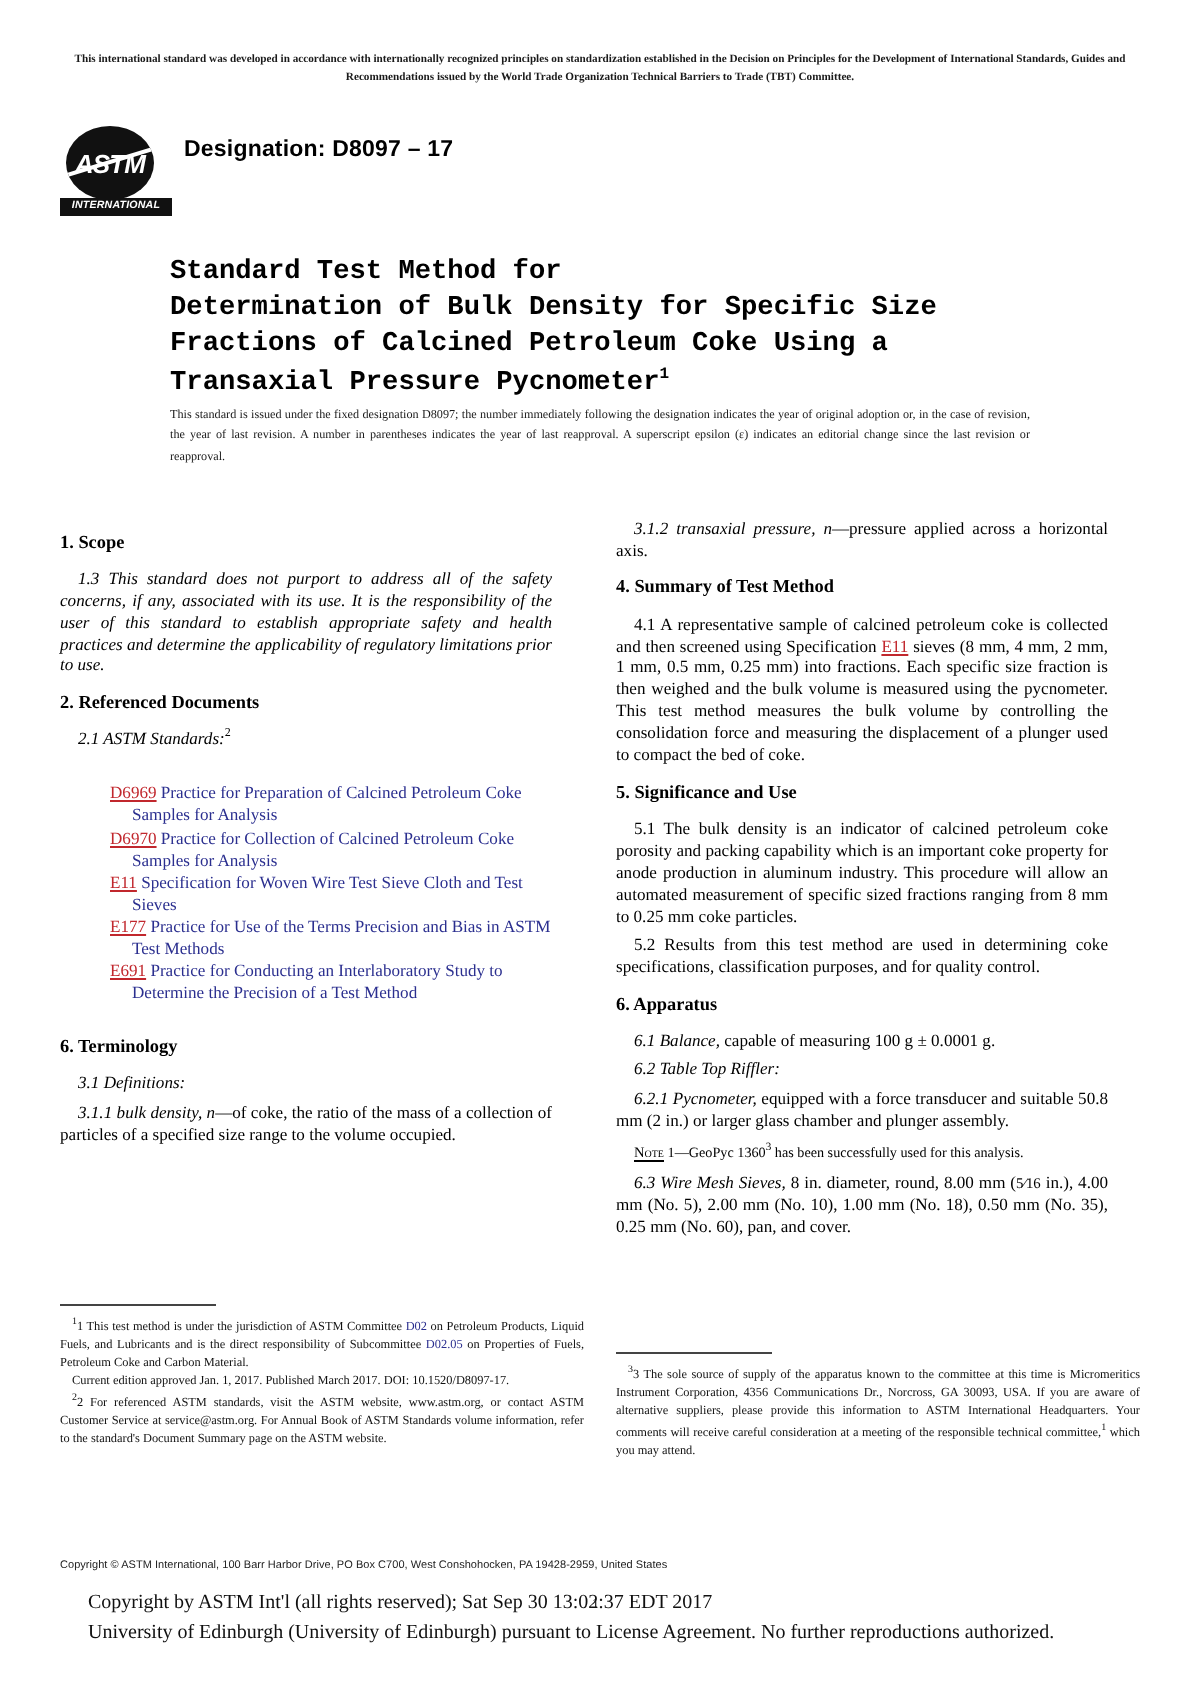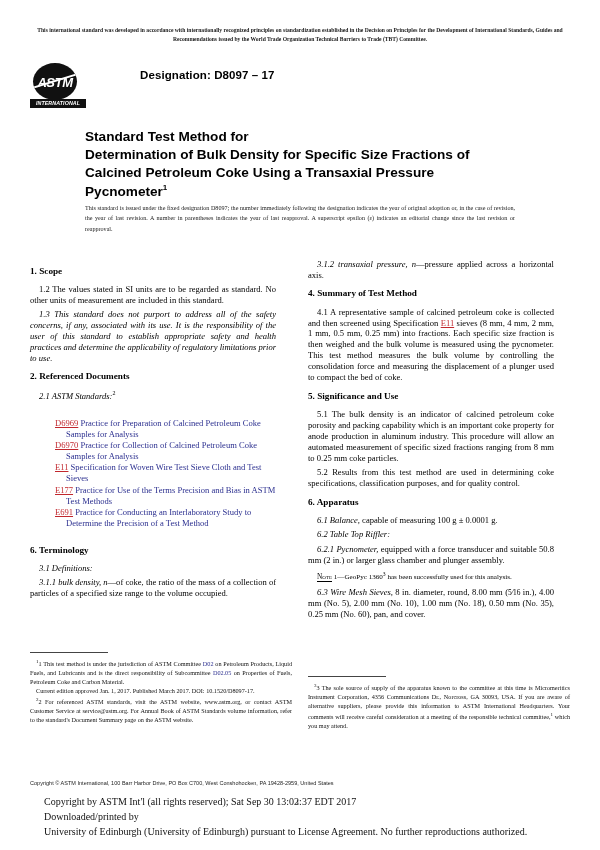--- a/index.html
+++ b/index.html
@@ -103,30 +103,29 @@
   }
   .designation {
     position: absolute;
     left: 62px;
     top: 6px;
     font-family: "Liberation Sans", "DejaVu Sans", sans-serif;
     font-weight: bold;
     font-size: 11.5px;
     letter-spacing: 0.1px;
     color: #000;
-    margin-left: 48px;
   }
 
   
   .title-block {
     position: absolute;
     left: 85px;
     top: 128px;
     width: 430px;
-    font-family: Liberation Sans, sans-serif;
+    font-family: Liberation Mono, monospace;
     font-weight: bold;
     font-size: 13.6px;
     line-height: 1.34;
     color: #000;
   }
   .title-block sup { font-size: 8px; vertical-align: super; }
 
   
   .issue-note {
     position: absolute;
@@ -282,21 +281,20 @@
   <div class="title-block">
     <div>Standard Test Method for</div>
     <div><span>Determination of Bulk Density for Specific Size Fractions of Calcined Petroleum Coke Using a Transaxial Pressure Pycnometer</span><sup>1</sup></div>
   </div>
 
   <div class="issue-note">This standard is issued under the fixed designation D8097; the number immediately following the designation indicates the year of original adoption or, in the case of revision, the year of last revision. A number in parentheses indicates the year of last reapproval. A superscript epsilon (ε) indicates an editorial change since the last revision or reapproval.</div>
 
   <div class="col col-left">
 
     <h2 class="sec">1. Scope</h2>
-    <p class="para">1.2 The values stated in SI units are to be regarded as standard. No other units of measurement are included in this standard.</p>
     <p class="para italic-para">1.3 This standard does not purport to address all of the safety concerns, if any, associated with its use. It is the responsibility of the user of this standard to establish appropriate safety and health practices and determine the applicability of regulatory limitations prior to use.</p>
 
     <h2 class="sec">2. Referenced Documents</h2>
     <p class="subhead"><span>2.1 ASTM Standards:</span><sup>2</sup></p>
 
     <div class="reflist">
       <div class="refline"><span class="refid">D6969</span> <span>Practice for Preparation of Calcined Petroleum Coke Samples for Analysis</span></div>
       <div class="refline"><span class="refid">D6970</span> <span>Practice for Collection of Calcined Petroleum Coke Samples for Analysis</span></div>
       <div class="refline"><span class="refid">E11</span> <span>Specification for Woven Wire Test Sieve Cloth and Test Sieves</span></div>
       <div class="refline"><span class="refid">E177</span> <span>Practice for Use of the Terms Precision and Bias in ASTM Test Methods</span></div>
@@ -339,18 +337,17 @@
   </div>
 
   <div class="fnblock fn-right">
     <div class="rule"></div>
     <p><sup>3</sup><span>3 The sole source of supply of the apparatus known to the committee at this time is Micromeritics Instrument Corporation, 4356 Communications Dr., Norcross, GA 30093, USA. If you are aware of alternative suppliers, please provide this information to ASTM International Headquarters. Your comments will receive careful consideration at a meeting of the responsible technical committee,</span><sup>1</sup><span> which you may attend.</span></p>
   </div>
 
   <div class="copyline">Copyright © ASTM International, 100 Barr Harbor Drive, PO Box C700, West Conshohocken, PA 19428-2959, United States</div>
   <div class="dlblock">
     <div>Copyright by ASTM Int'l (all rights reserved); Sat Sep 30 13:02:37 EDT 2017</div>
-    <div>Downloaded/printed by</div>
     <div>University of Edinburgh (University of Edinburgh) pursuant to License Agreement. No further reproductions authorized.</div>
   </div>
   <div class="pagenum">1</div>
 
 </div>
 
 </body></html>

